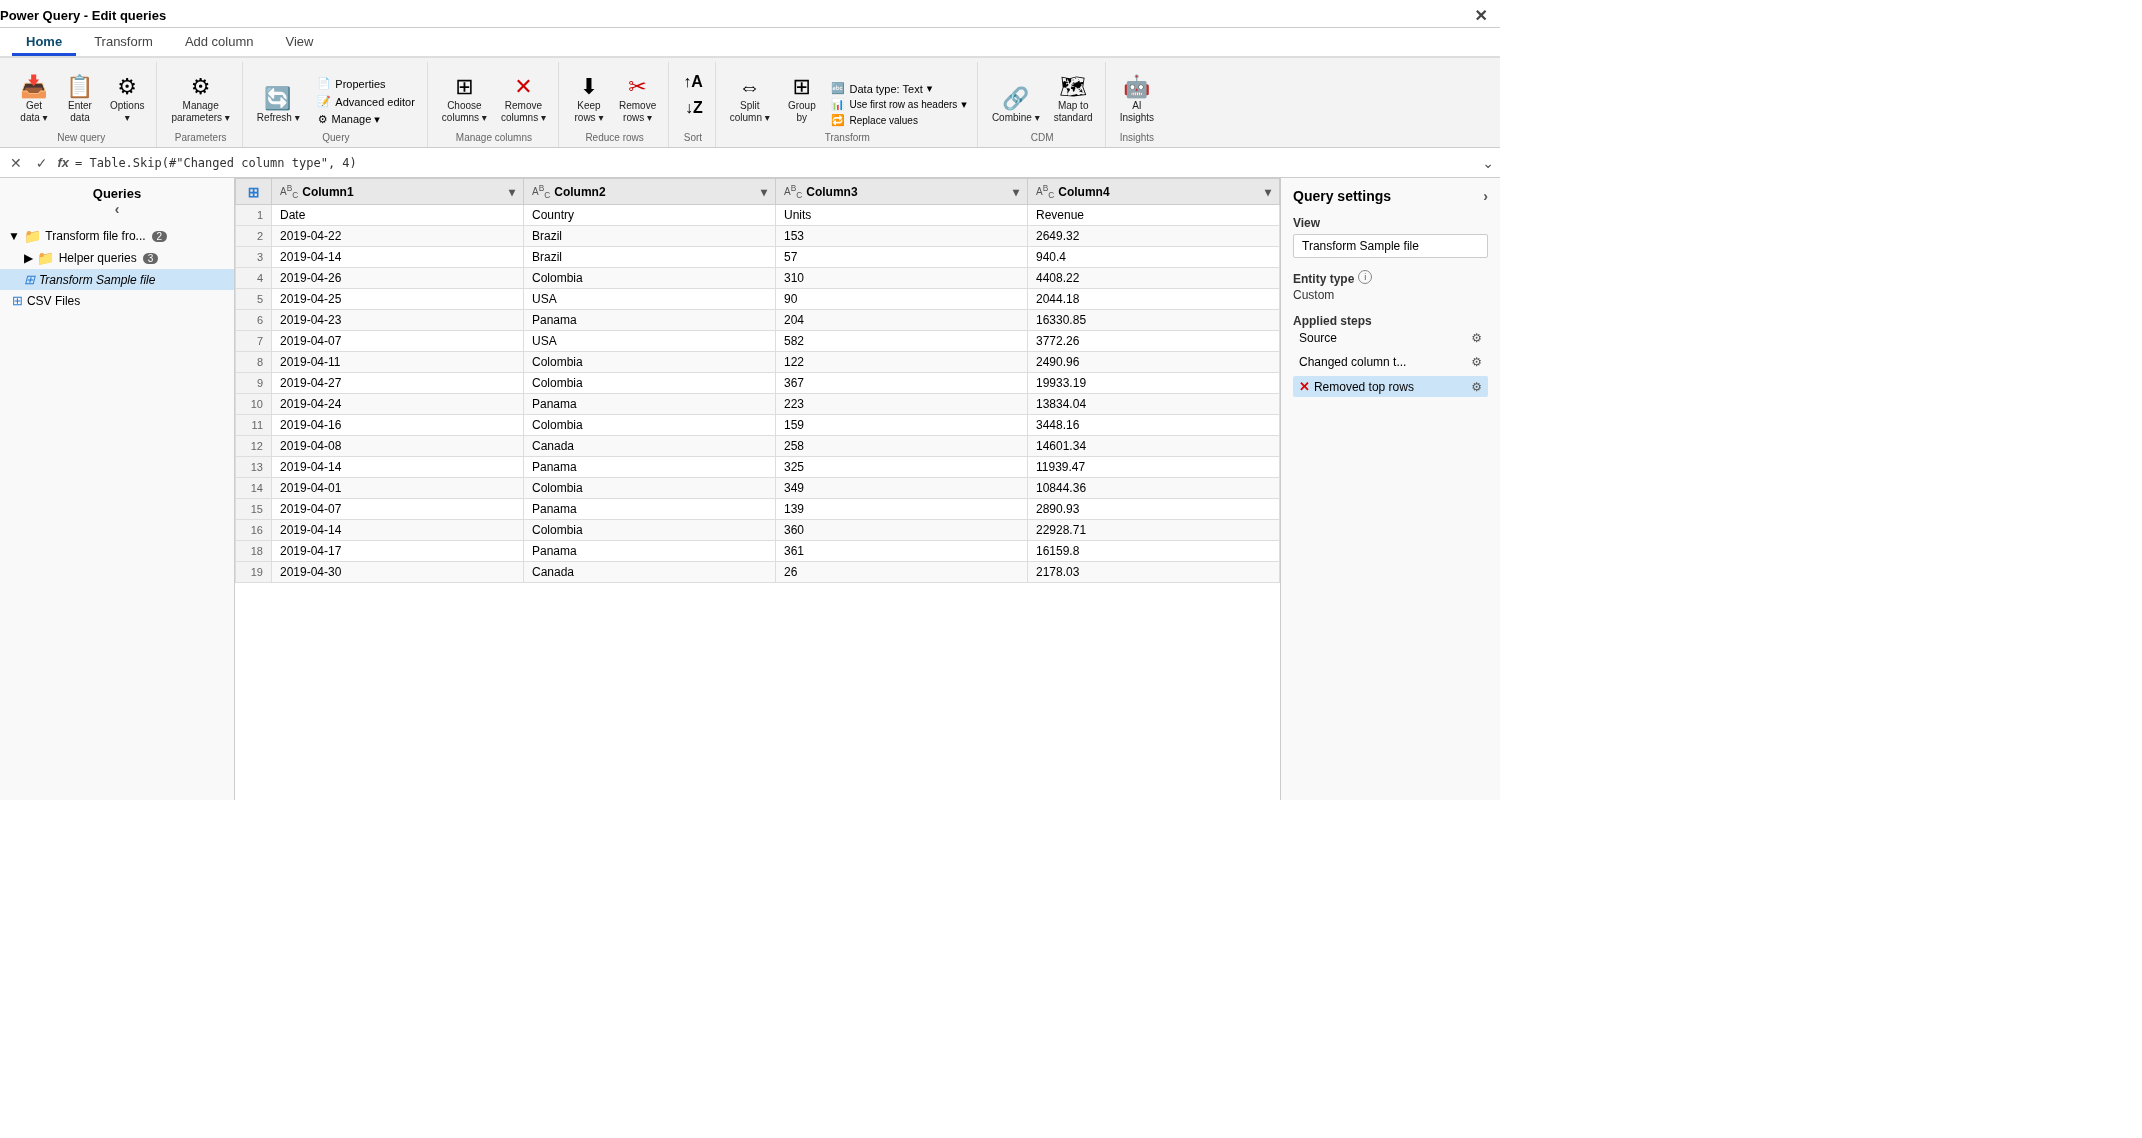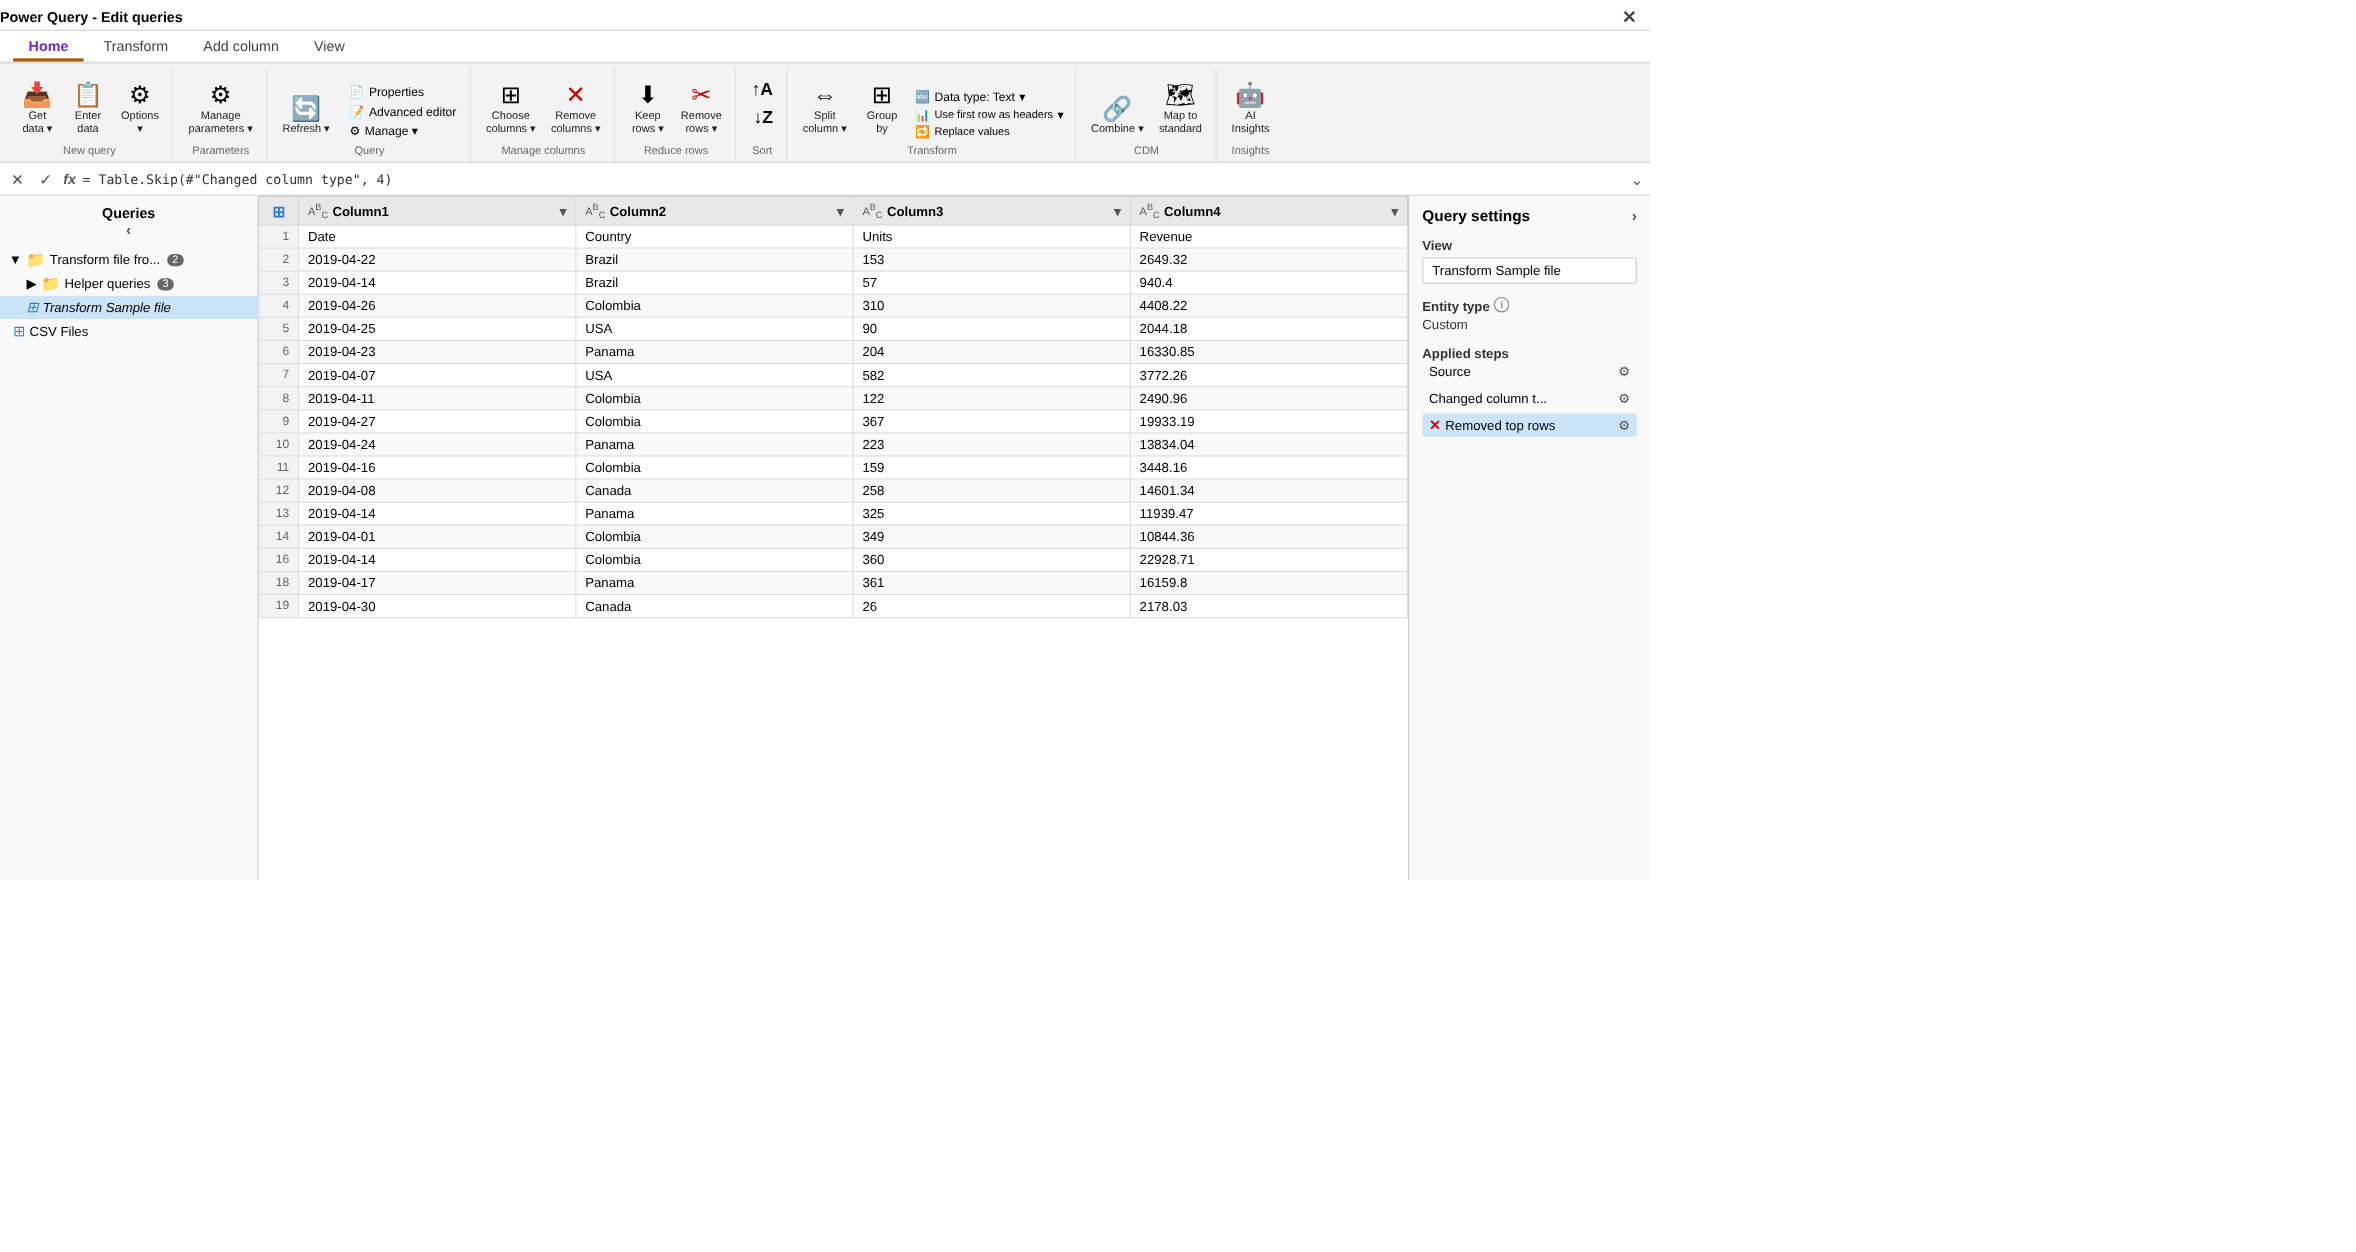--- a/index.html
+++ b/index.html
@@ -33,23 +33,23 @@
       gap: 4px;
     }
     .ribbon-tab {
       padding: 6px 14px 4px;
       font-size: 13px;
       cursor: pointer;
       border-bottom: 3px solid transparent;
       color: #444;
     }
     .ribbon-tab.active {
-      border-bottom: 3px solid #a16207;
+      border-bottom: 3px solid #1d4ed8;
       font-weight: 600;
-      color: #6d28d9;
+      color: #0c4a6e;
     }
 
     
     .ribbon {
       background: #f3f3f3;
       border-bottom: 1px solid #ccc;
       display: flex;
       align-items: stretch;
       padding: 4px 6px 0;
       gap: 2px;
@@ -685,20 +685,27 @@
               <td>11939.47</td>
             </tr>
             <tr>
               <td class="row-num-col">14</td>
               <td>2019-04-01</td>
               <td>Colombia</td>
               <td>349</td>
               <td>10844.36</td>
             </tr>
             <tr>
+              <td class="row-num-col">15</td>
+              <td>2019-04-07</td>
+              <td>Panama</td>
+              <td>139</td>
+              <td>2890.93</td>
+            </tr>
+            <tr>
               <td class="row-num-col">16</td>
               <td>2019-04-14</td>
               <td>Colombia</td>
               <td>360</td>
               <td>22928.71</td>
             </tr>
             <tr>
               <td class="row-num-col">18</td>
               <td>2019-04-17</td>
               <td>Panama</td>

